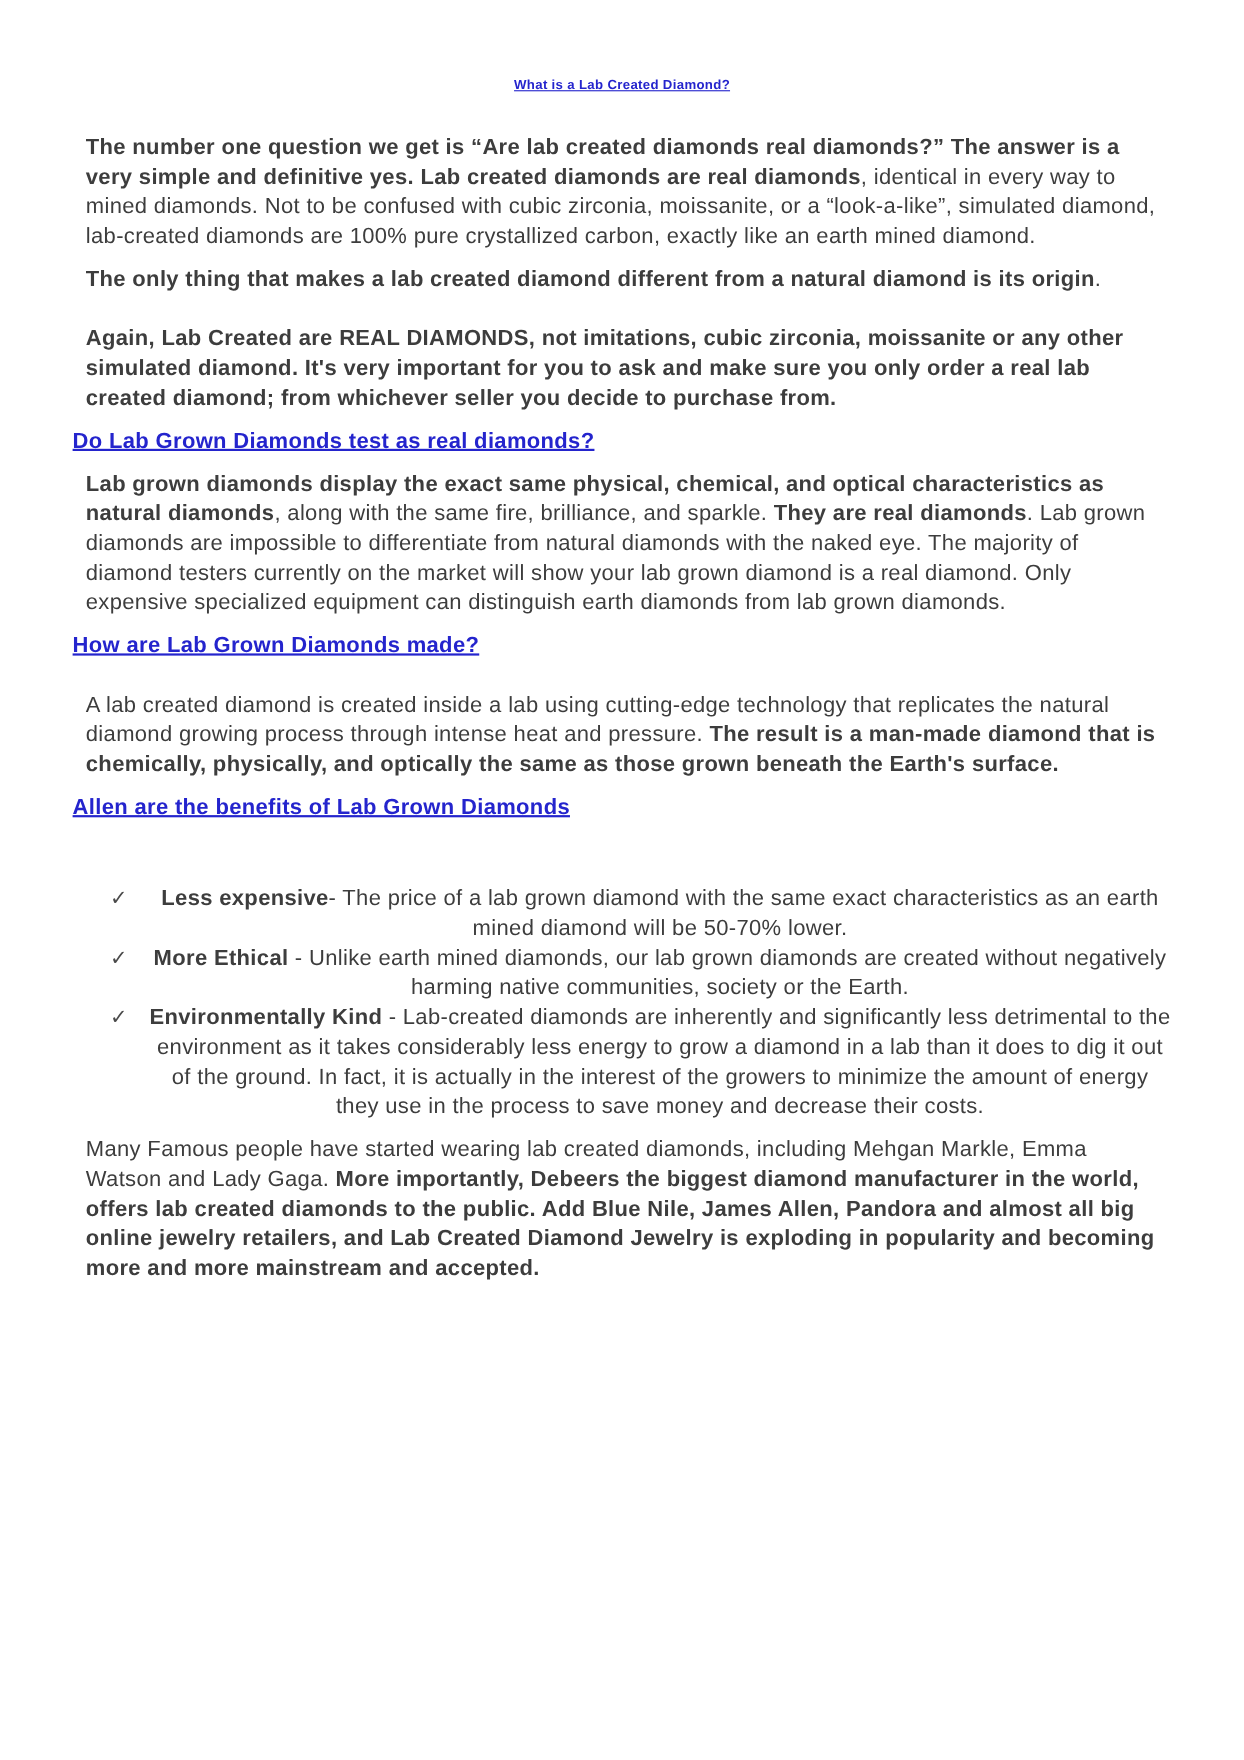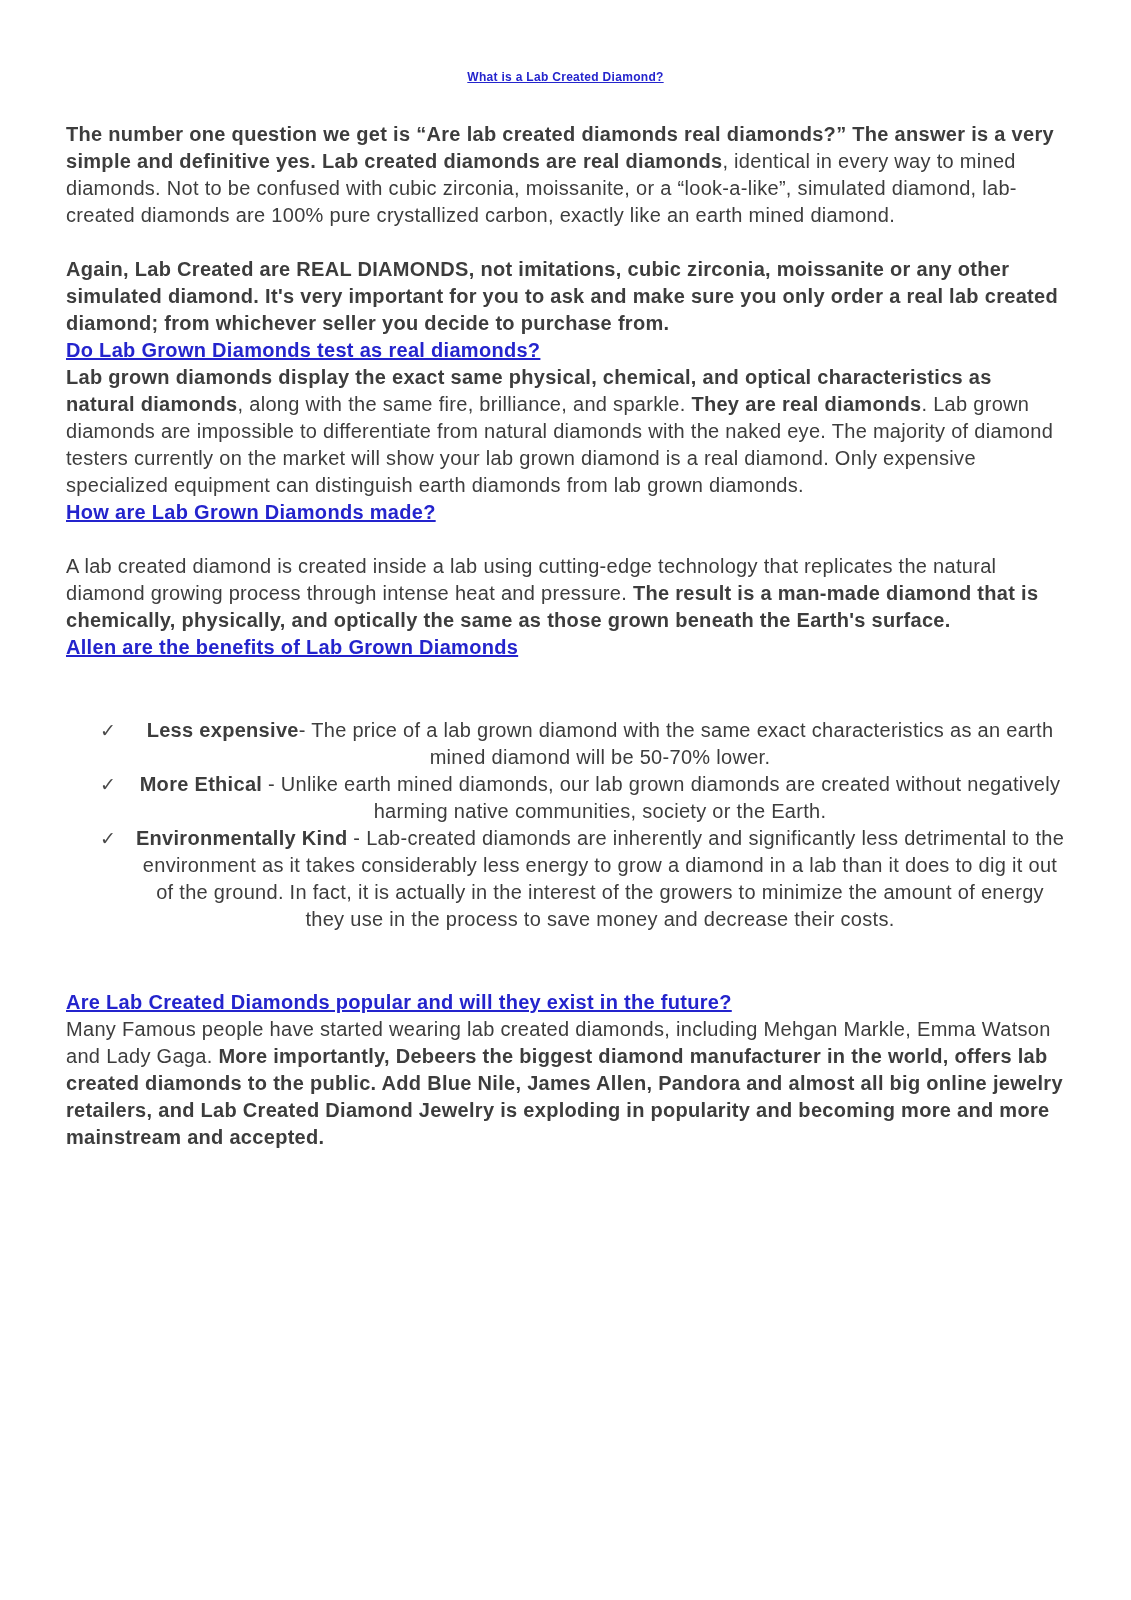--- a/index.html
+++ b/index.html
@@ -29,21 +29,21 @@
     letter-spacing:0.3px;
   }
   .doc-title{
     text-align:center;
     color:var(--accent-blue);
     font-weight:700;
     font-size:12px;
     text-decoration:underline;
     margin-bottom:30px;
   }
-  .para{margin:0;}
+  .para{margin:12px;}
   .para.gap-above{margin-top:27px;}
   .section-heading{
     color:var(--accent-blue);
     font-weight:700;
     font-size:20px;
     text-decoration:underline;
   }
   .section-heading.gap-below{margin-bottom:27px;}
   .section-heading.big-gap-below{margin-bottom:56px;}
   .benefits-list{
@@ -70,20 +70,21 @@
 </head>
 <body>
 
 <div class="page">
   <div class="content">
 
     <h1 class="doc-title">What is a Lab Created Diamond?</h1>
 
     <p class="para"><span class="b">The number one question we get is “Are lab created diamonds real diamonds?” The answer is a very simple and definitive yes.  Lab created diamonds are real diamonds</span><span>, identical in every way to mined diamonds. Not to be confused with cubic zirconia, moissanite, or a “look-a-like”, simulated diamond, lab-created diamonds are 100% pure crystallized carbon, exactly like an earth mined diamond.</span></p>
 
+    <p class="para"><span class="b">The only thing that makes a lab created diamond different from a natural diamond is its origin</span><span>.</span></p>
 
     <p class="para gap-above"><span class="b">Again, Lab Created are </span><span class="b u">REAL DIAMONDS,</span><span class="b"> not imitations, cubic zirconia, moissanite or any other simulated diamond. It's very important for you to ask and make sure you only order a real lab created diamond; from whichever seller you decide to purchase from.</span></p>
 
     <h2 class="section-heading">Do Lab Grown Diamonds test as real diamonds?</h2>
 
     <p class="para"><span class="b">Lab grown diamonds display the exact same physical, chemical, and optical characteristics as natural diamonds</span><span>, along with the same fire, brilliance, and sparkle. </span><span class="b">They are real diamonds</span><span>. Lab grown diamonds are impossible to differentiate from natural diamonds with the naked eye. The majority of diamond testers currently on the market will show your lab grown diamond is a real diamond. Only expensive specialized equipment can distinguish earth diamonds from lab grown diamonds.</span></p>
 
     <h2 class="section-heading gap-below">How are Lab Grown Diamonds made?</h2>
 
     <p class="para"><span>A lab created diamond is created inside a lab using cutting-edge technology that replicates the natural diamond growing process through intense heat and pressure. </span><span class="b">The result is a man-made diamond that is chemically, physically, and optically the same as those grown beneath the Earth's surface.</span></p>
@@ -98,18 +99,17 @@
       <li class="benefit-item">
         <span class="check">✓</span>
         <span class="benefit-text"><span class="b u">More Ethical</span><span> - Unlike earth mined diamonds, our lab grown diamonds are created without negatively harming native communities, society or the Earth.</span></span>
       </li>
       <li class="benefit-item">
         <span class="check">✓</span>
         <span class="benefit-text"><span class="b u">Environmentally Kind</span><span> - Lab-created diamonds are inherently and significantly less detrimental to the environment as it takes considerably less energy to grow a diamond in a lab than it does to dig it out of the ground. In fact, it is actually in the interest of the growers to minimize the amount of energy they use in the process to save money and decrease their costs.</span></span>
       </li>
     </ul>
 
-    <h2 class="section-heading gap-above-big">Are Lab Created Diamonds popular and will they exist in the future?</h2>
 
     <p class="para"><span>Many Famous people have started wearing lab created diamonds, including Mehgan Markle, Emma Watson and Lady Gaga. </span><span class="b">More importantly, Debeers the biggest diamond manufacturer in the world, offers lab created diamonds to the public. Add Blue Nile, James Allen, Pandora and almost all big online jewelry retailers, and Lab Created Diamond Jewelry is exploding in popularity and becoming more and more mainstream and accepted.</span></p>
 
   </div>
 </div>
 
 </body></html>

